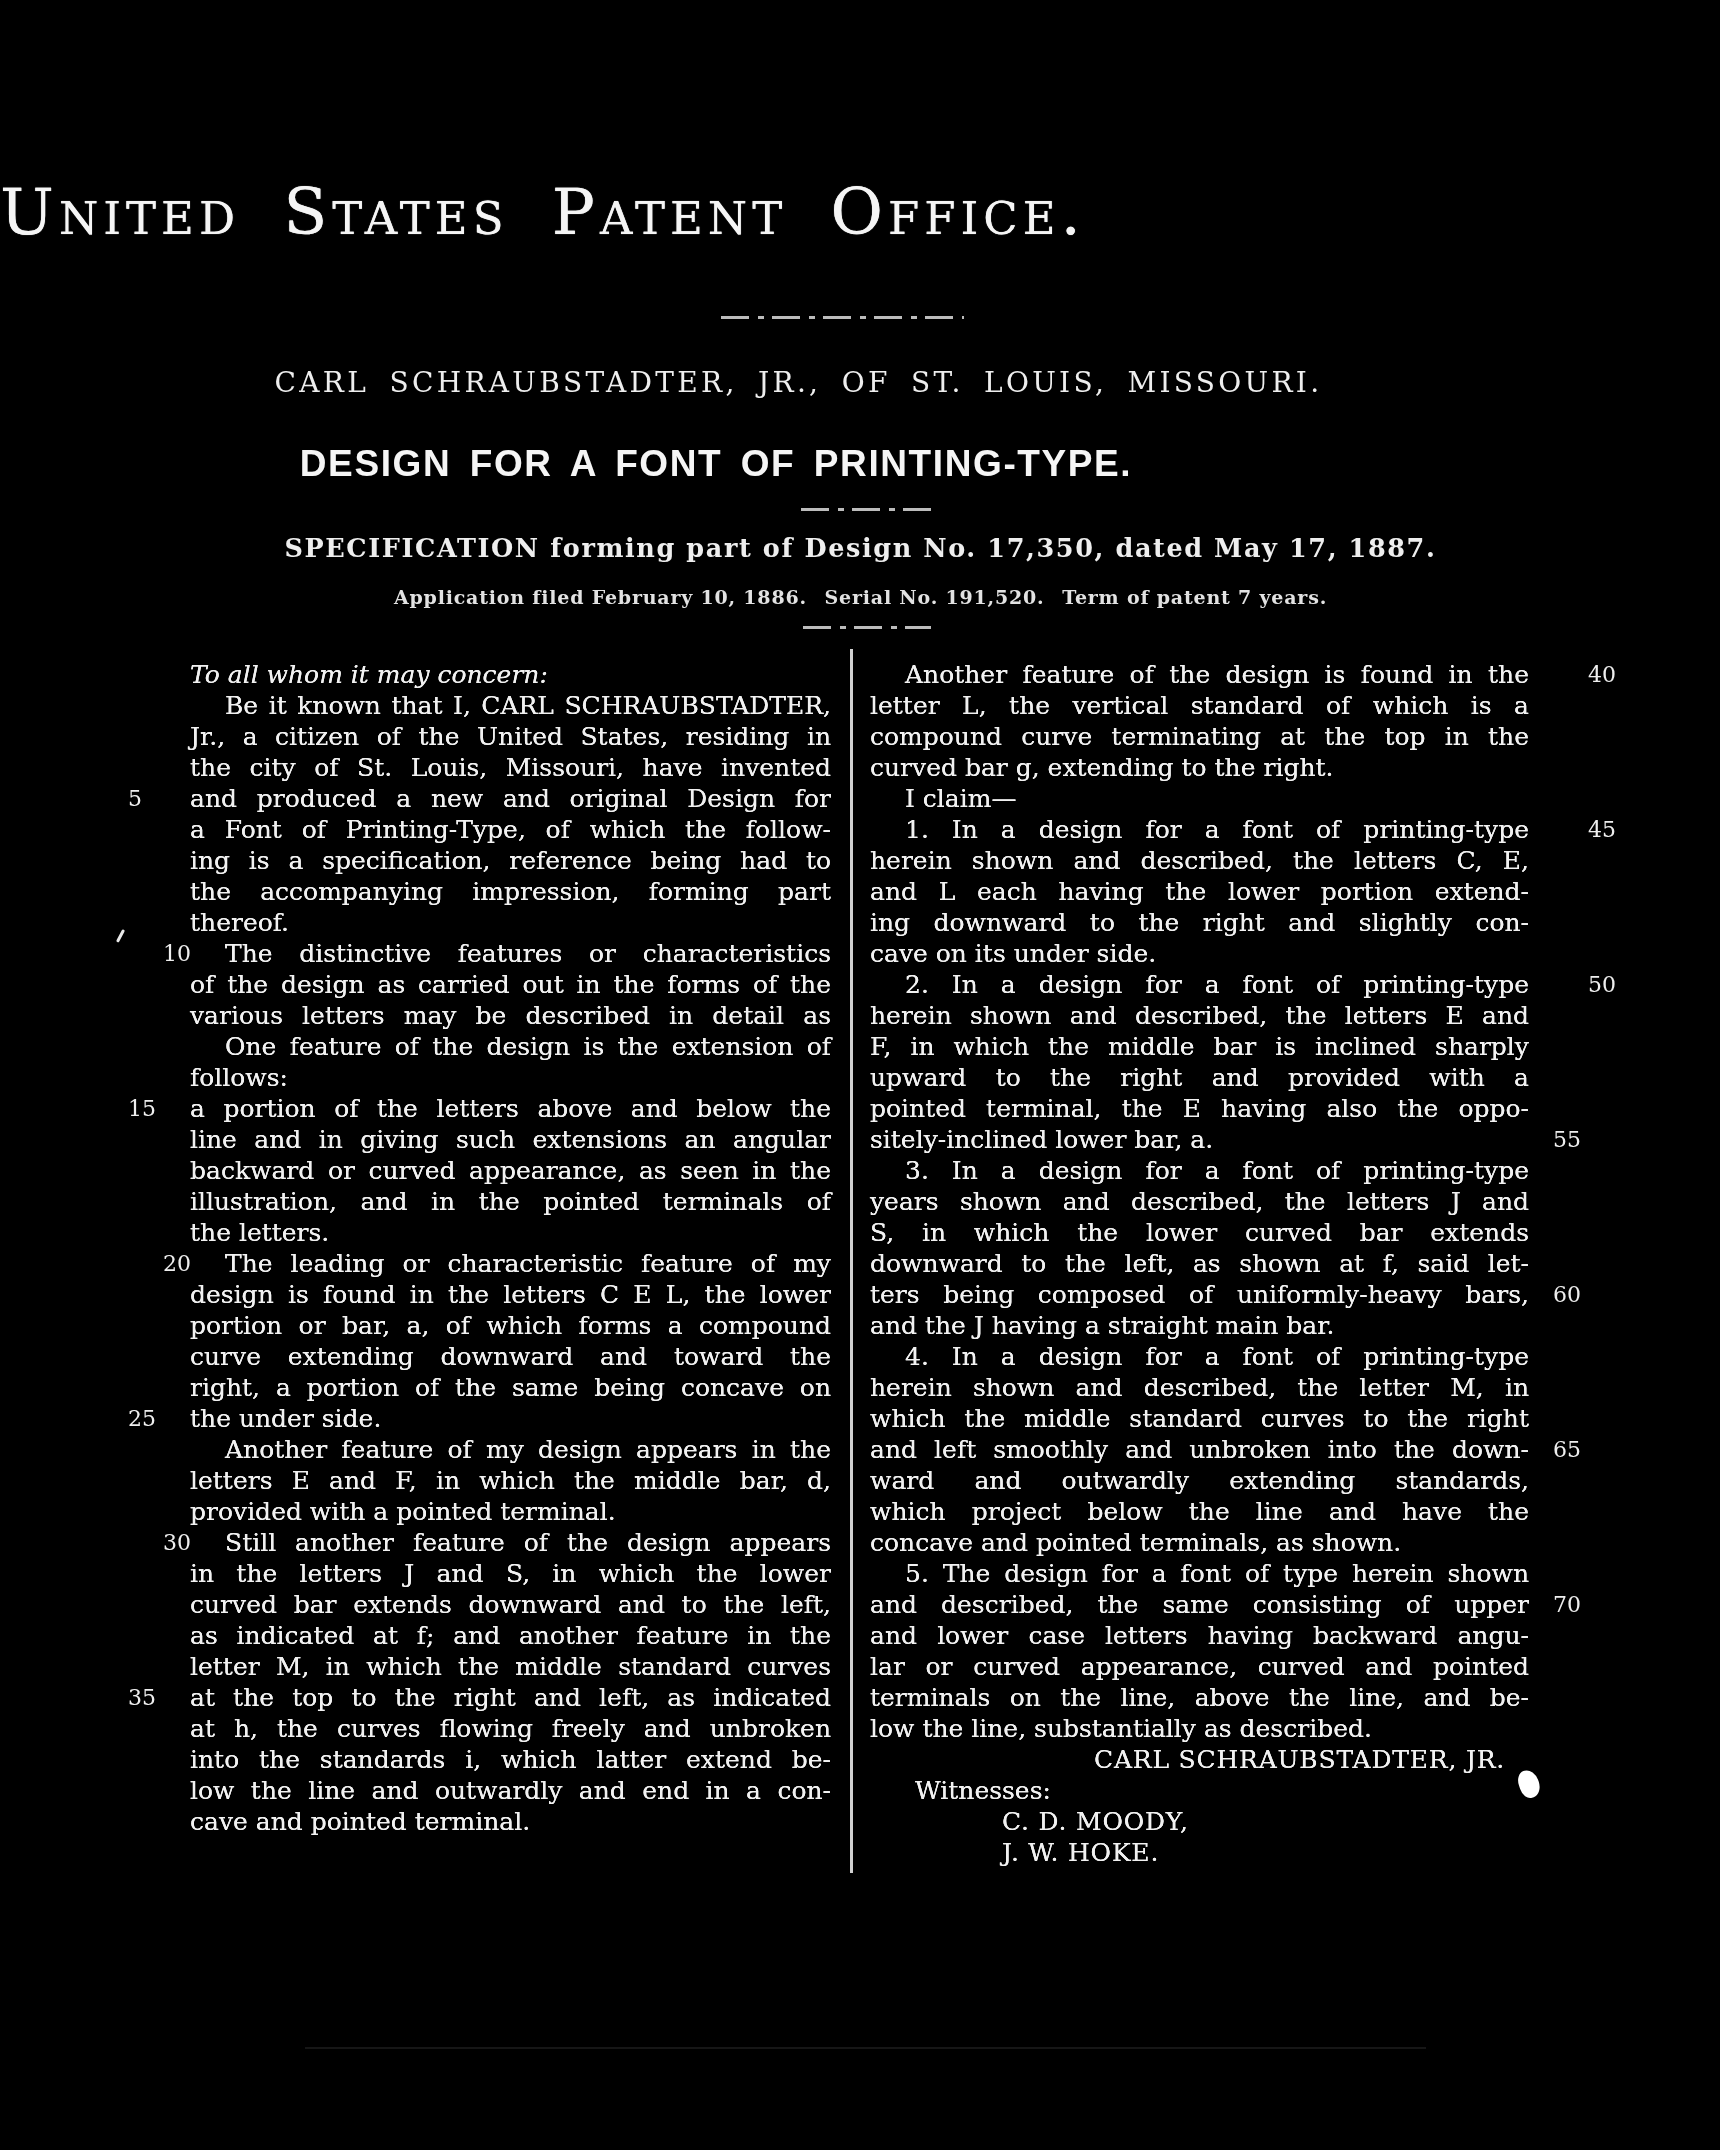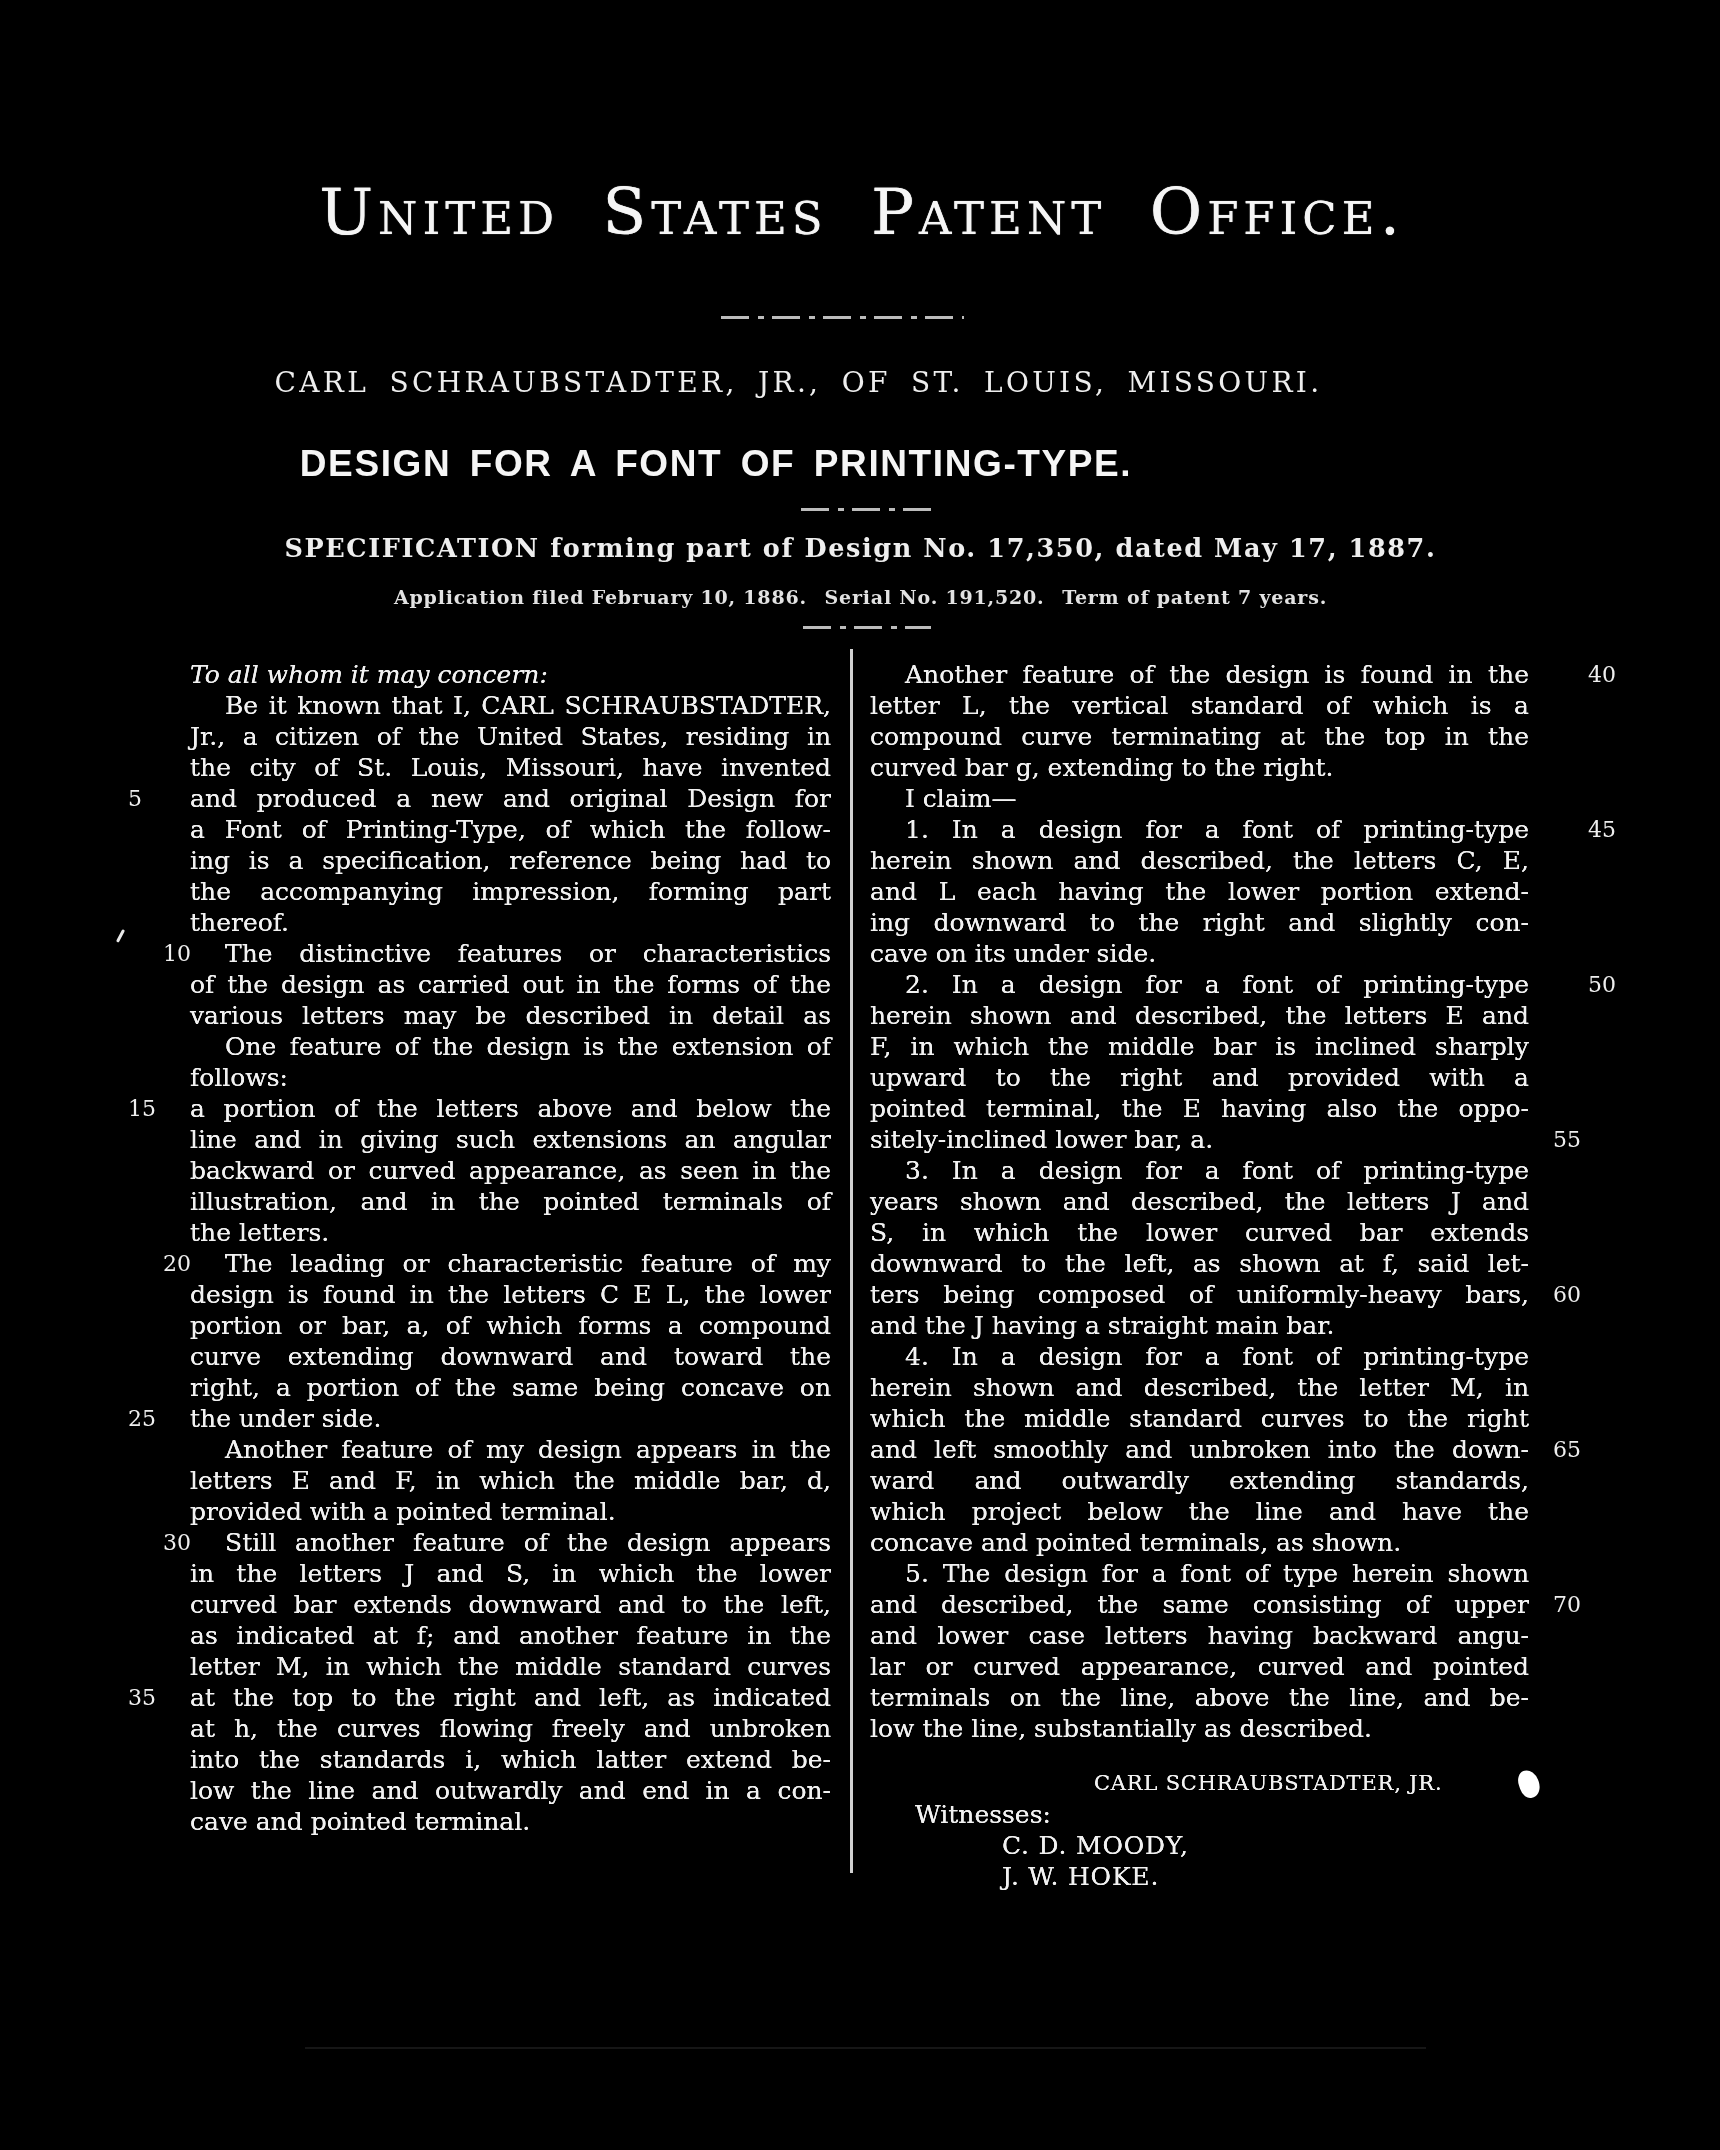--- a/index.html
+++ b/index.html
@@ -8,21 +8,21 @@
     background: #000;
     position: relative;
     overflow: hidden;
     font-family: "DejaVu Serif", serif;
     color: #f1f1f1;
   }
   .abs { position: absolute; }
   
   .office-title {
     top: 180px; left: 0; width: 1405px;
-    text-align: right;
+    text-align: left;
     font-variant: small-caps;
     font-size: 64px; line-height: 1;
     letter-spacing: 5px; word-spacing: 18px;
     color: #f5f5f5;
     text-shadow: 0 0 0.8px #fff;
   }
   .byline {
     top: 369px; left: 0; width: 1597px;
     text-align: center;
     font-size: 28px; line-height: 1;
@@ -62,21 +62,21 @@
   .rule3 { top: 626px; left: 803px; width: 128px; }
   
   .column { top: 659px; font-size: 25px; line-height: 31px; color: #f1f1f1; text-shadow: 0 0 0.5px #fff; }
   .col-left  { left: 190px;  width: 641px; }
   .col-right { left: 870px; width: 659px; }
   .line { position: relative; height: 31px; white-space: nowrap;
           text-align: justify; text-align-last: justify; }
   .line.end { text-align-last: left; }
   .line.ind { text-indent: 35px; }
   .line.italic { font-style: italic; }
-  .line.sig  { padding-left: 224px; letter-spacing: 0.8px; font-size: 21px; margin-top: 24px; }
+  .line.sig  { padding-left: 224px; letter-spacing: 0.8px; font-size: 25px; }
   .line.wit  { padding-left: 45px; }
   .line.name { padding-left: 132px; letter-spacing: 0.8px; }
   .num { position: absolute; top: 0; font-size: 22px; text-shadow: none; color: #eee; }
   .col-left  .num { left: -62px; width: 48px; text-align: right; }
   .col-right .num { right: -82px; width: 58px; text-align: left; }
   .divider { left: 850px; top: 649px; width: 2.5px; height: 1224px; background: #e8e8e8; opacity: .9; }
   
   .ink-blob { left: 1519px; top: 1770px; width: 20px; height: 28px;
     background: #fff; border-radius: 50% 60% 55% 50%; transform: rotate(-18deg); }
   .stray-mark { left: 119px; top: 929px; width: 3.3px; height: 14px;

